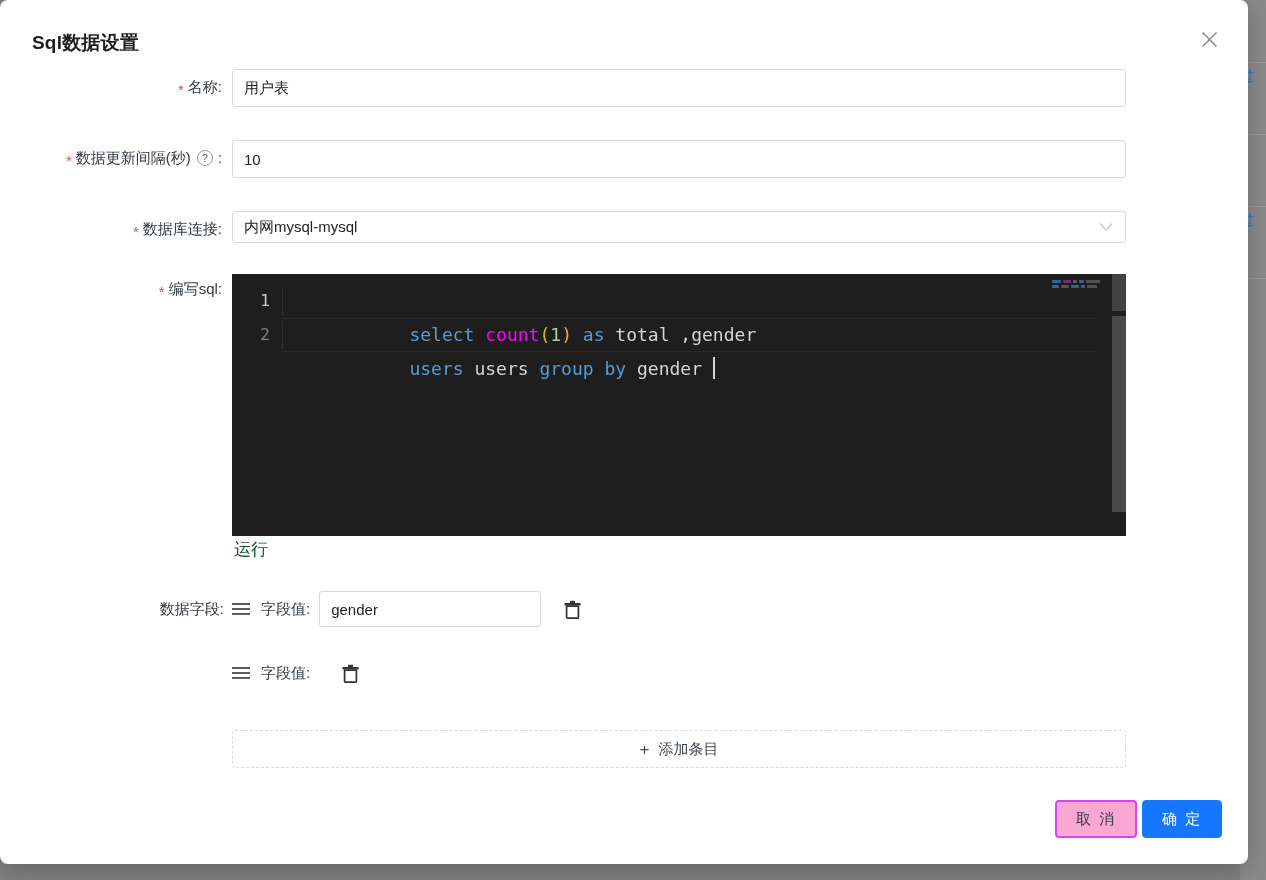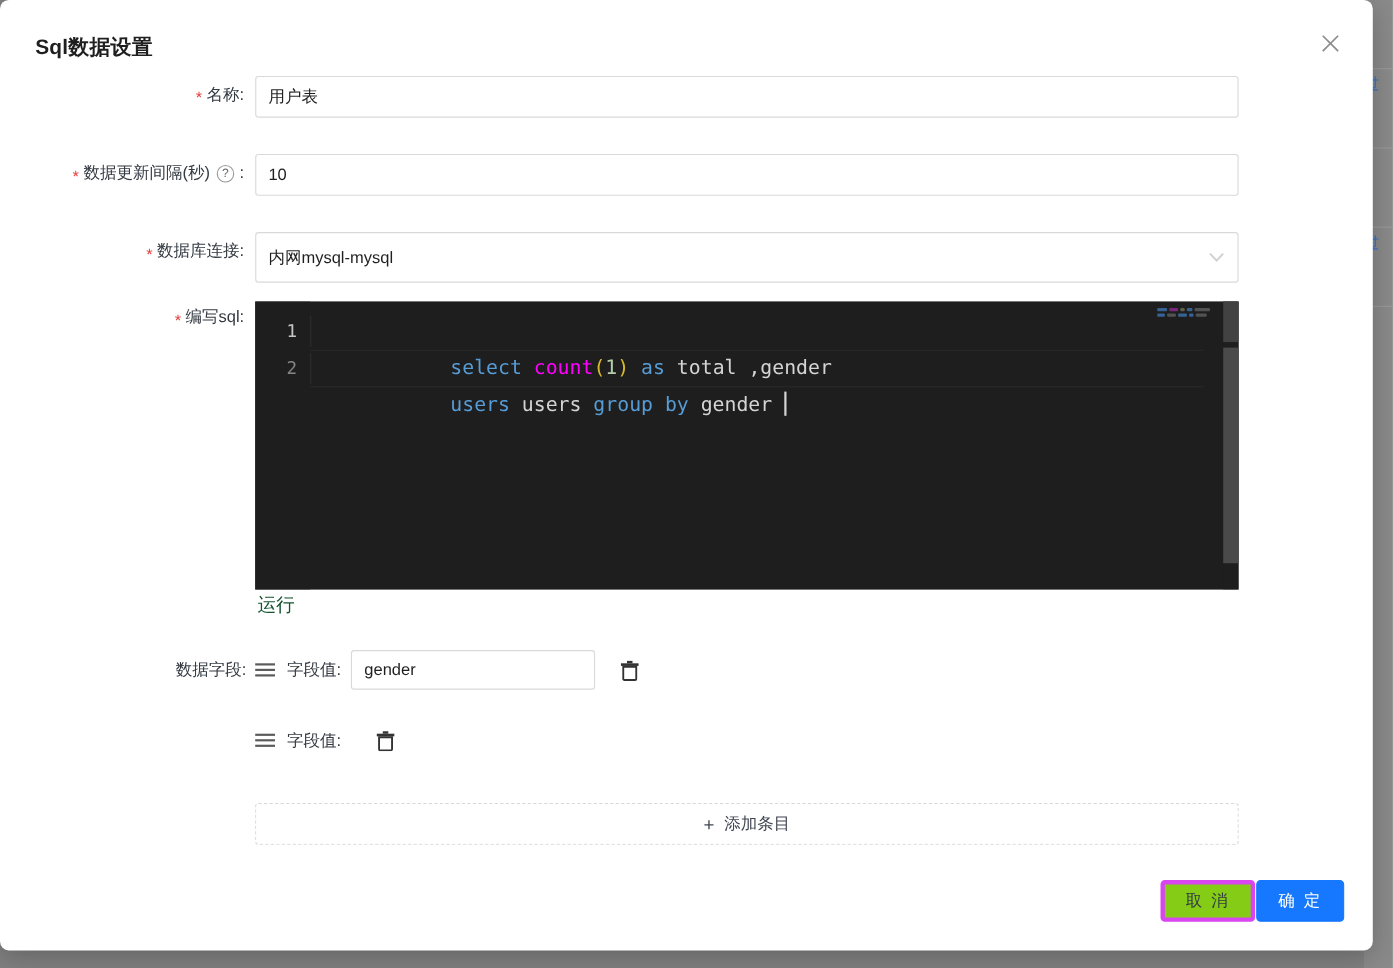--- a/index.html
+++ b/index.html
@@ -115,21 +115,21 @@
     color: #1f1f1f;
     padding: 0 11px;
     outline: none;
     font-family: inherit;
   }
   .text-input::placeholder { color: #bfbfbf; }
 
   .select-box {
     position: relative;
     width: 894px;
-    height: 46px;
+    height: 32px;
     border: 1px solid #d9d9d9;
     border-radius: 3px;
     background: #fff;
     display: flex;
     align-items: center;
     padding: 0 11px;
     font-size: 15px;
     color: #1f1f1f;
     cursor: pointer;
   }
@@ -319,22 +319,22 @@
     height: 38px;
     border-radius: 4px;
     font-size: 15px;
     padding: 0 19px;
     cursor: pointer;
     font-family: inherit;
     letter-spacing: 2px;
   }
   .btn-cancel {
     position: absolute;
-    background: #84cc16;
-    border: 4px solid #d946ef;
+    background: #f9a8d4;
+    border: 2px solid #d946ef;
     color: #333a42;
     text-align: right;
   }
   .btn-ok {
     position: absolute;
     background: #1677ff;
     border: 1px solid #1677ff;
     color: #fff;
   }
 </style>

